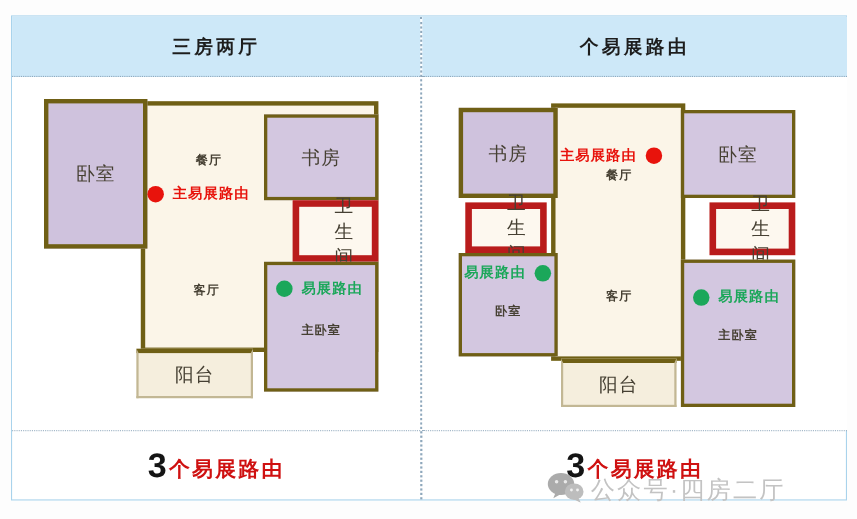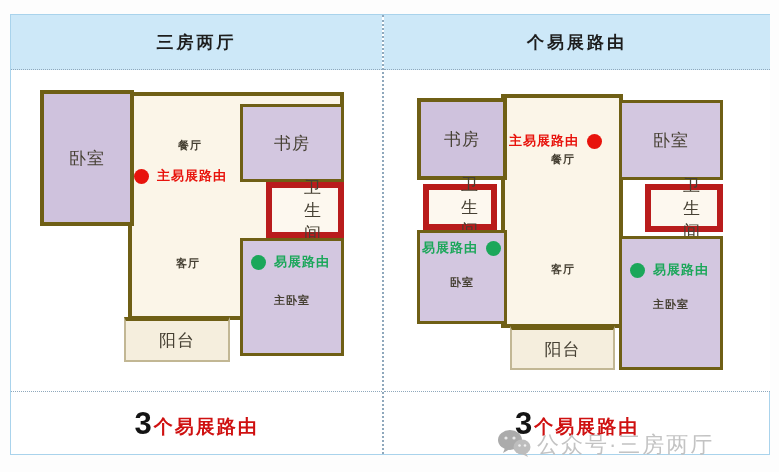--- a/index.html
+++ b/index.html
@@ -183,15 +183,15 @@
         <ellipse cx="13" cy="11" rx="12" ry="10" fill="#ababab"></ellipse>
         <path d="M8 19 L6 24 L13 20 Z" fill="#ababab"></path>
         <circle cx="9" cy="9" r="1.6" fill="#e9e9e9"></circle>
         <circle cx="17" cy="9" r="1.6" fill="#e9e9e9"></circle>
         <ellipse cx="25" cy="18" rx="8.5" ry="7.5" fill="#bdbdbd"></ellipse>
         <path d="M29 24 L31 28 L25 25 Z" fill="#bdbdbd"></path>
         <circle cx="22.5" cy="16.5" r="1.3" fill="#f0f0f0"></circle>
         <circle cx="28" cy="16.5" r="1.3" fill="#f0f0f0"></circle>
       </svg>
     </span>
-    <span class="watermark-text">公众号·三房两厅</span>
+    <span class="watermark-text">公众号·四房二厅</span>
   </div>
 </div>
 
 </body></html>

